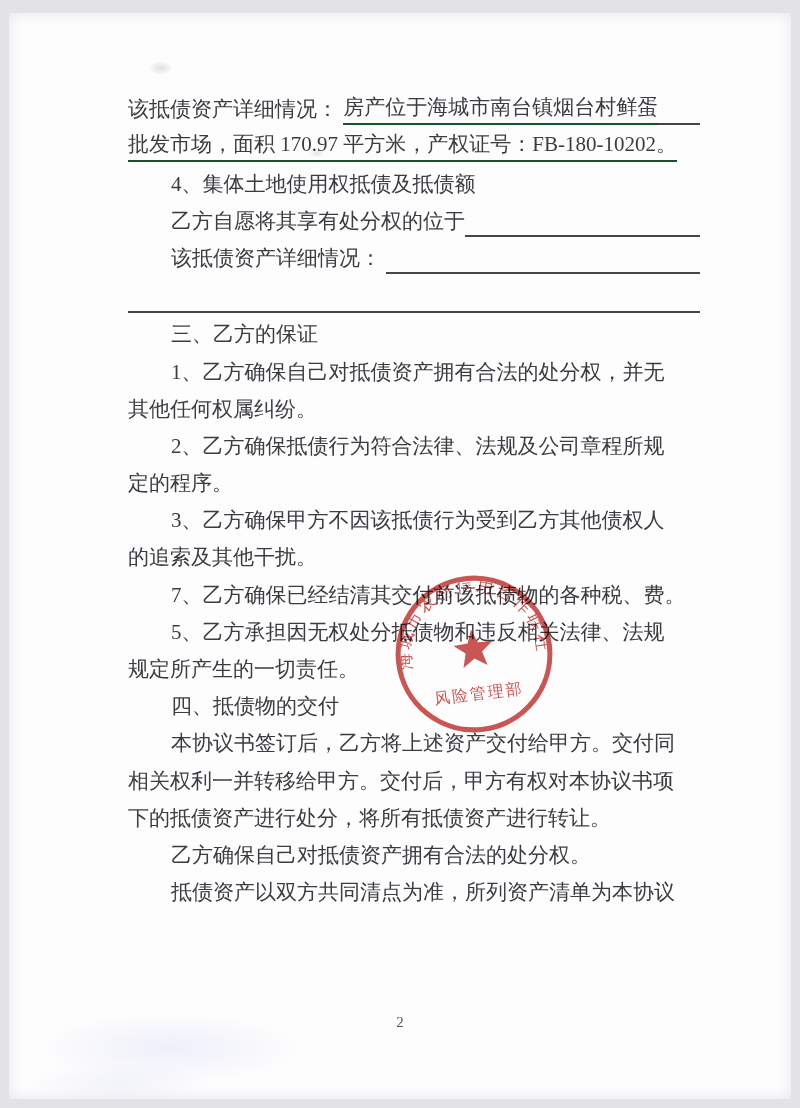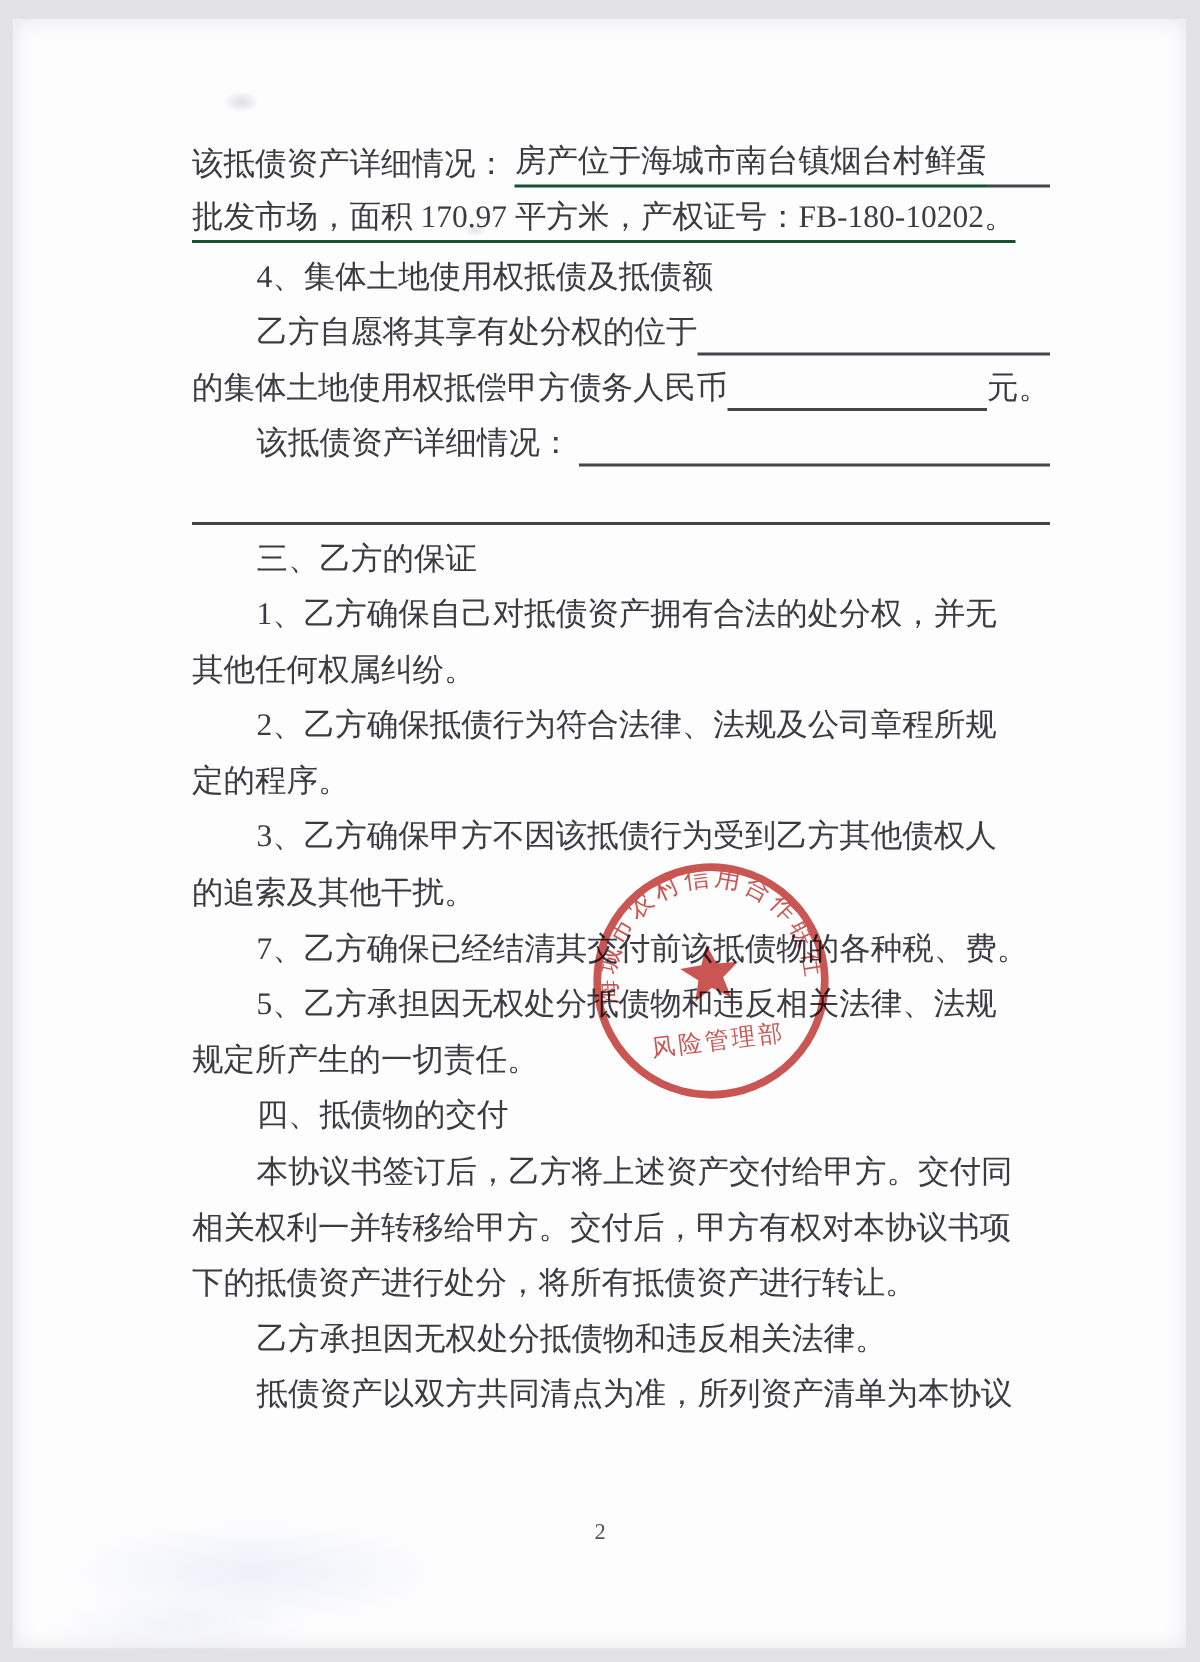--- a/index.html
+++ b/index.html
@@ -58,38 +58,37 @@
   <div class="artifact art2"></div>
   <div class="artifact art3"></div>
   <div class="artifact art4"></div>
 </div>
 
 <div class="doc-text">
     <div class="line"><span class="seg">该抵债资产详细情况： </span><span class="seg u">房产位于海城市南台镇烟台村鲜蛋</span><span class="fill"></span></div>
     <div class="line"><span class="seg u">批发市场，面积 170.97 平方米，产权证号：FB-180-10202。</span></div>
     <div class="line indent"><span class="seg">4、集体土地使用权抵债及抵债额</span></div>
     <div class="line indent"><span class="seg">乙方自愿将其享有处分权的位于</span><span class="fill"></span></div>
-    <div class="line"><span class="seg">的集体土地使用权抵偿甲方债务人民币</span><span class="fill"></span><span class="seg">元。</span></div>
     <div class="line indent"><span class="seg">该抵债资产详细情况： </span><span class="fill"></span></div>
     <div class="line rule-line"></div>
     <div class="line indent"><span class="seg">三、乙方的保证</span></div>
     <div class="line indent"><span class="seg">1、乙方确保自己对抵债资产拥有合法的处分权，并无</span></div>
     <div class="line"><span class="seg">其他任何权属纠纷。</span></div>
     <div class="line indent"><span class="seg">2、乙方确保抵债行为符合法律、法规及公司章程所规</span></div>
     <div class="line"><span class="seg">定的程序。</span></div>
     <div class="line indent"><span class="seg">3、乙方确保甲方不因该抵债行为受到乙方其他债权人</span></div>
     <div class="line"><span class="seg">的追索及其他干扰。</span></div>
     <div class="line indent"><span class="seg">7、乙方确保已经结清其交付前该抵债物的各种税、费。</span></div>
     <div class="line indent"><span class="seg">5、乙方承担因无权处分抵债物和违反相关法律、法规</span></div>
     <div class="line"><span class="seg">规定所产生的一切责任。</span></div>
     <div class="line indent"><span class="seg">四、抵债物的交付</span></div>
     <div class="line indent"><span class="seg">本协议书签订后，乙方将上述资产交付给甲方。交付同</span></div>
     <div class="line"><span class="seg">相关权利一并转移给甲方。交付后，甲方有权对本协议书项</span></div>
     <div class="line"><span class="seg">下的抵债资产进行处分，将所有抵债资产进行转让。</span></div>
-    <div class="line indent"><span class="seg">乙方承担因无权处分抵债物和违反相关法律。</span></div>
+    <div class="line indent"><span class="seg">乙方确保自己对抵债资产拥有合法的处分权。</span></div>
     <div class="line indent"><span class="seg">抵债资产以双方共同清点为准，所列资产清单为本协议</span></div>
   </div>
 
 <svg class="seal" viewBox="0 0 160 160">
   <g fill="none" stroke="#c5403c">
     <circle cx="80" cy="80" r="74" stroke-width="5"></circle>
   </g>
   <path id="sealArc" d="M 21.7,101.2 A 62,62 0 1 1 138.3,101.2" fill="none" stroke="none"></path>
   <text font-size="16.5" fill="#c5403c" letter-spacing="2.5" font-family="Liberation Serif, serif">
     <textPath href="#sealArc" startOffset="50%" text-anchor="middle">海城市农村信用合作联社</textPath>

